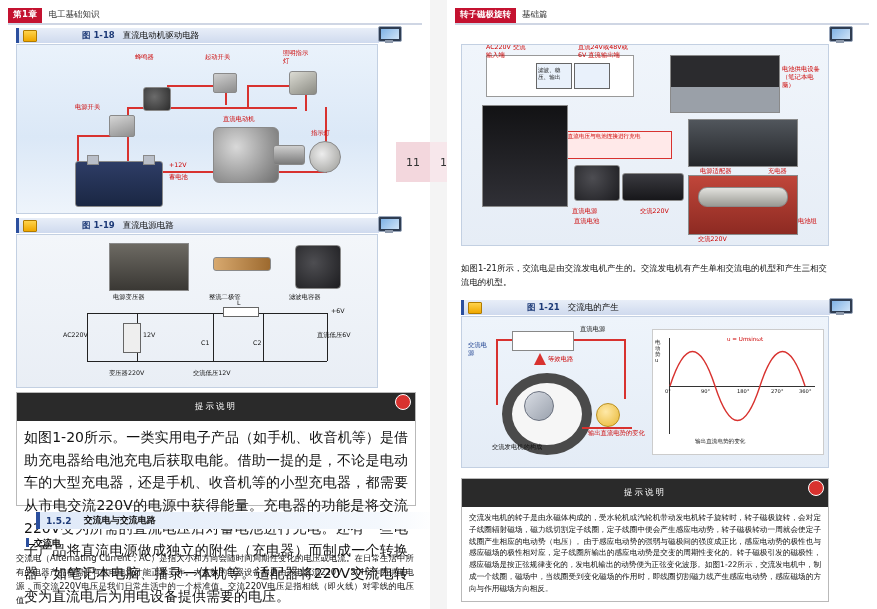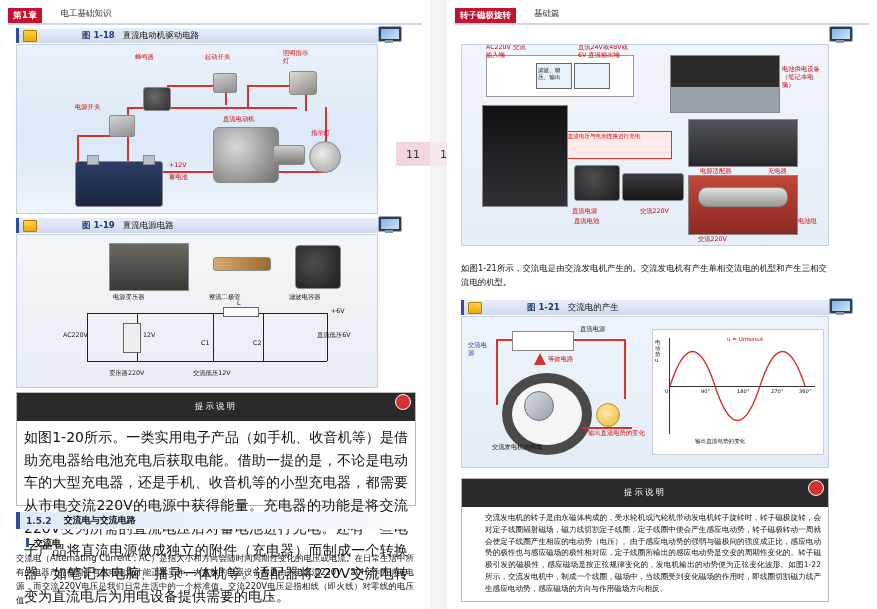--- a/index.html
+++ b/index.html
@@ -10,21 +10,21 @@
     font-size:9px;color:#111;
     overflow:hidden;
     position:relative;
   }
   .page{position:absolute;top:0;background:#fff;overflow:hidden;}
   .left-page{left:0;width:430px;height:609px;border-right:1px solid #e8e8e8;}
   .right-page{left:447px;width:430px;height:609px;}
   .gutter{position:absolute;left:430px;top:0;width:17px;height:609px;background:#f4f4f4;}
 
   
-  .head{position:absolute;top:8px;height:14px;display:flex;align-items:flex-start;gap:12px;}
+  .head{position:absolute;top:8px;height:14px;display:flex;align-items:center;}
   .head-left{left:8px;right:8px;}
   .head-tag{
     background:#c41230;color:#fff;font-size:8.5px;
     padding:1.5px 5px;font-weight:bold;letter-spacing:.5px;
   }
   .head-txt{font-size:8.5px;color:#333;margin-left:6px;}
   .head-rule{position:absolute;left:8px;right:8px;top:24px;height:2px;background:#cfd6e4;}
 
   
   .figbar{
@@ -74,30 +74,30 @@
   }
   .tipbody{padding:5px 7px;font-size:14px;line-height:1.62;text-align:justify;color:#111;}
 
   
   .para{position:absolute;font-size:8.4px;line-height:1.65;text-align:justify;color:#111;}
 
   
   .sect{
     position:absolute;height:17px;
     background:linear-gradient(to right,#dfe9f8,#f4f8fd 85%,#ffffff);
-    border-left:4px solid #2b4f9e;display:flex;align-items:center;
+    border-left:4px solid #2b4f9e;display:flex;align-items:center;margin-left:20px;
   }
   .sect .no{font-size:9px;font-weight:bold;color:#1d3a77;margin-left:6px;}
   .sect .tt{font-size:9px;font-weight:bold;color:#111;margin-left:12px;}
   .subh{position:absolute;font-size:9px;font-weight:bold;color:#111;}
   .subh .bar{display:inline-block;width:3px;height:9px;background:#2b4f9e;margin-right:5px;vertical-align:-1px;}
 
   
   .pgnum{
-    position:absolute;top:142px;width:34px;height:24px;
+    position:absolute;top:142px;width:34px;height:40px;
     background:#f3d7dd;color:#333;font-size:11px;
     display:flex;align-items:center;justify-content:center;
   }
   .pg-left{left:396px;}
   .pg-right{left:430px;background:#f7e7eb;}
 
   
   .rhead-tag{background:#c41230;color:#fff;font-size:8.5px;padding:1.5px 5px;font-weight:bold;}
 
   
@@ -323,15 +323,15 @@
       <span class="lblk" style="left:146px;top:58px;font-size:5.2px;">360°</span>
       <span class="lblk" style="left:42px;top:108px;font-size:5.6px;">输出直流电势的变化</span>
     </div>
   </div>
 
   <div class="tipbox" style="left:14px;top:478px;width:366px;height:122px;">
     <div class="tiphdr">
       <span>提示说明</span>
       <span class="bell"></span>
     </div>
-    <div class="tipbody" style="font-size:7.6px;line-height:1.55;margin-left:16px;">交流发电机的转子是由永磁体构成的，受水轮机或汽轮机带动发电机转子旋转时，转子磁极旋转，会对定子线圈辐射磁场，磁力线切割定子线圈，定子线圈中便会产生感应电动势，转子磁极转动一周就会使定子线圈产生相应的电动势（电压）。由于感应电动势的强弱与磁极间的强度成正比，感应电动势的极性也与感应磁场的极性相对应，定子线圈所输出的感应电动势是交变的周期性变化的。转子磁极引发的磁极性，感应磁场是按正弦规律变化的，发电机输出的动势便为正弦变化波形。如图1-22所示，交流发电机中，制成一个线圈，磁场中，当线圈受到变化磁场的作用时，即线圈切割磁力线产生感应电动势，感应磁场的方向与作用磁场方向相反。</div>
+    <div class="tipbody" style="font-size:7.6px;line-height:1.55;">交流发电机的转子是由永磁体构成的，受水轮机或汽轮机带动发电机转子旋转时，转子磁极旋转，会对定子线圈辐射磁场，磁力线切割定子线圈，定子线圈中便会产生感应电动势，转子磁极转动一周就会使定子线圈产生相应的电动势（电压）。由于感应电动势的强弱与磁极间的强度成正比，感应电动势的极性也与感应磁场的极性相对应，定子线圈所输出的感应电动势是交变的周期性变化的。转子磁极引发的磁极性，感应磁场是按正弦规律变化的，发电机输出的动势便为正弦变化波形。如图1-22所示，交流发电机中，制成一个线圈，磁场中，当线圈受到变化磁场的作用时，即线圈切割磁力线产生感应电动势，感应磁场的方向与作用磁场方向相反。</div>
   </div>
 </div>
 
 </body></html>

